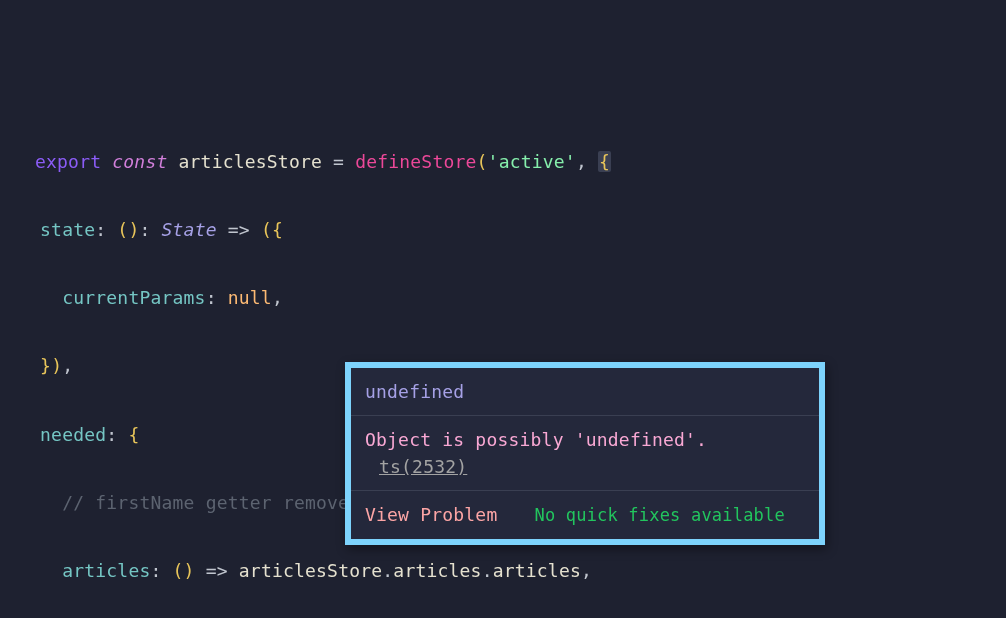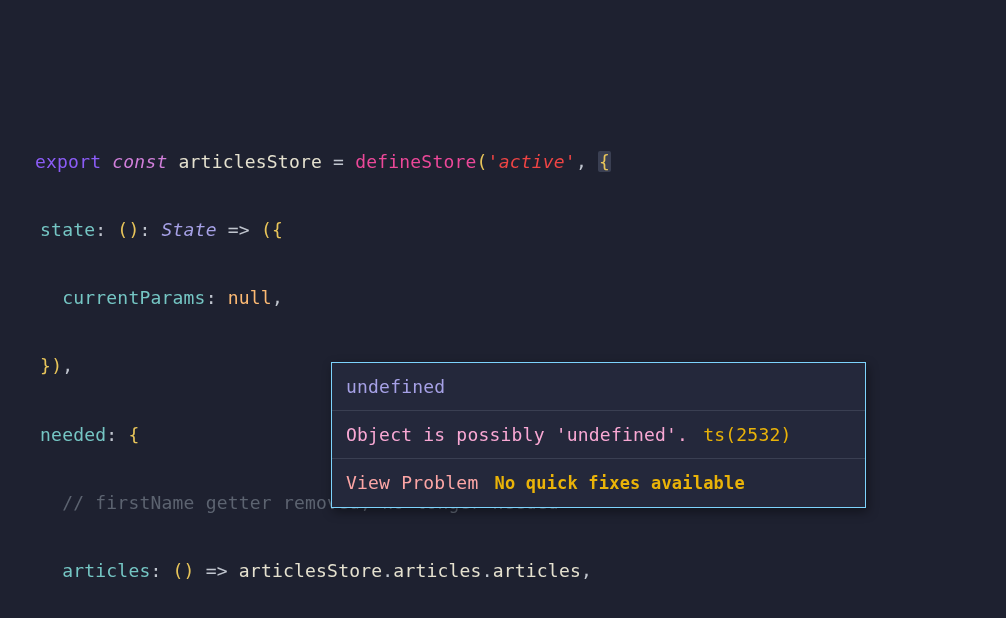--- a/index.html
+++ b/index.html
@@ -17,61 +17,61 @@
     white-space: pre;
     letter-spacing: 0.2px;
   }
   .line { height: 34px; }
   .kw-export { color: #8b5cf6; margin-left: 17px; }
   .kw-const  { color: #d17fda; font-style: italic; }
   .ident     { color: #e5e1cf; }
   .fn-name   { color: #ec4899; }
   .paren     { color: #e8c55a; }
   .brace     { color: #e8c55a; }
-  .str       { color: #ef4444; font-style: italic; }
+  .str       { color: #86efac; }
   .punct     { color: #c0c5ce; }
   .key       { color: #75c6c4; }
   .type      { color: #a6a1e6; font-style: italic; }
   .null      { color: #fdba74; }
   .comment   { color: #5c6370; }
   .prop      { color: #e5e1cf; }
   .op        { color: #c0c5ce; }
   .eq        { color: #c0c5ce; }
 
   .cursor-brace {
     background: #3a3f52;
     padding: 0 1px;
     border-radius: 2px;
   }
 
   
   .tooltip {
     position: absolute;
-    left: 331px;
+    left: 345px;
     top: 362px;
-    width: 535px;
+    width: 480px;
     background: #24283b;
-    border: 1px solid #7dd3fc;
+    border: 6px solid #7dd3fc;
     box-shadow: 2px 4px 10px rgba(0,0,0,0.4);
     font-size: 18px;
     line-height: 1.5;
     white-space: normal;
   }
   .tooltip-section {
     padding: 10px 14px;
   }
   .tooltip-hr {
     height: 1px;
     background: #3a3f52;
   }
   .tt-type { color: #a6a1e6; }
   .tt-msg  { color: #f9a8d4; }
-  .tt-code { color: #eab308; margin-left: 4px; }
+  .tt-code { color: #a3a3a3; margin-left: 14px; text-decoration: underline; }
   .tt-link { color: #fca5a5; cursor: pointer; }
-  .tt-quiet { color: #eab308; margin-left: 16px; font-size: 17px; font-weight: bold;}
+  .tt-quiet { color: #22c55e; margin-left: 37px; font-size: 17px;}
 </style>
 </head>
 <body>
 
 
 
 <div class="line"><span class="kw-export">export</span> <span class="kw-const">const</span> <span class="ident">articlesStore</span> <span class="eq">=</span> <span class="fn-name">defineStore</span><span class="paren">(</span><span class="str">'active'</span><span class="punct">,</span> <span class="brace cursor-brace">{</span></div>
 <div class="line">  <span class="key">state</span><span class="punct">:</span> <span class="paren">(</span><span class="paren">)</span><span class="punct">:</span> <span class="type">State</span> <span class="op">=&gt;</span> <span class="paren">(</span><span class="brace">{</span></div>
 <div class="line">    <span class="key">currentParams</span><span class="punct">:</span> <span class="null">null</span><span class="punct">,</span></div>
 <div class="line">  <span class="brace">}</span><span class="paren">)</span><span class="punct">,</span></div>

